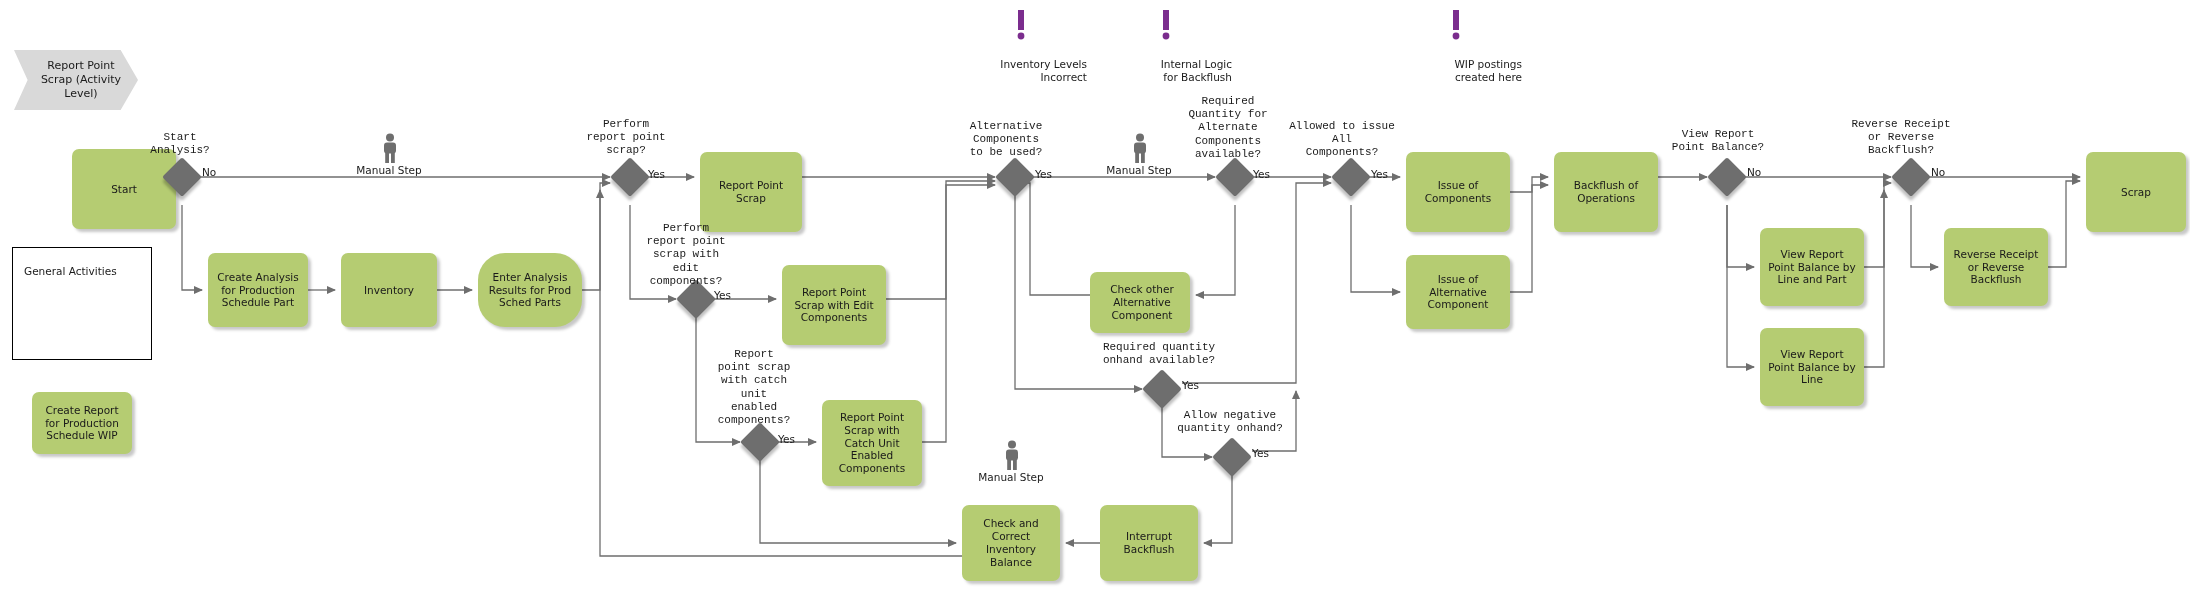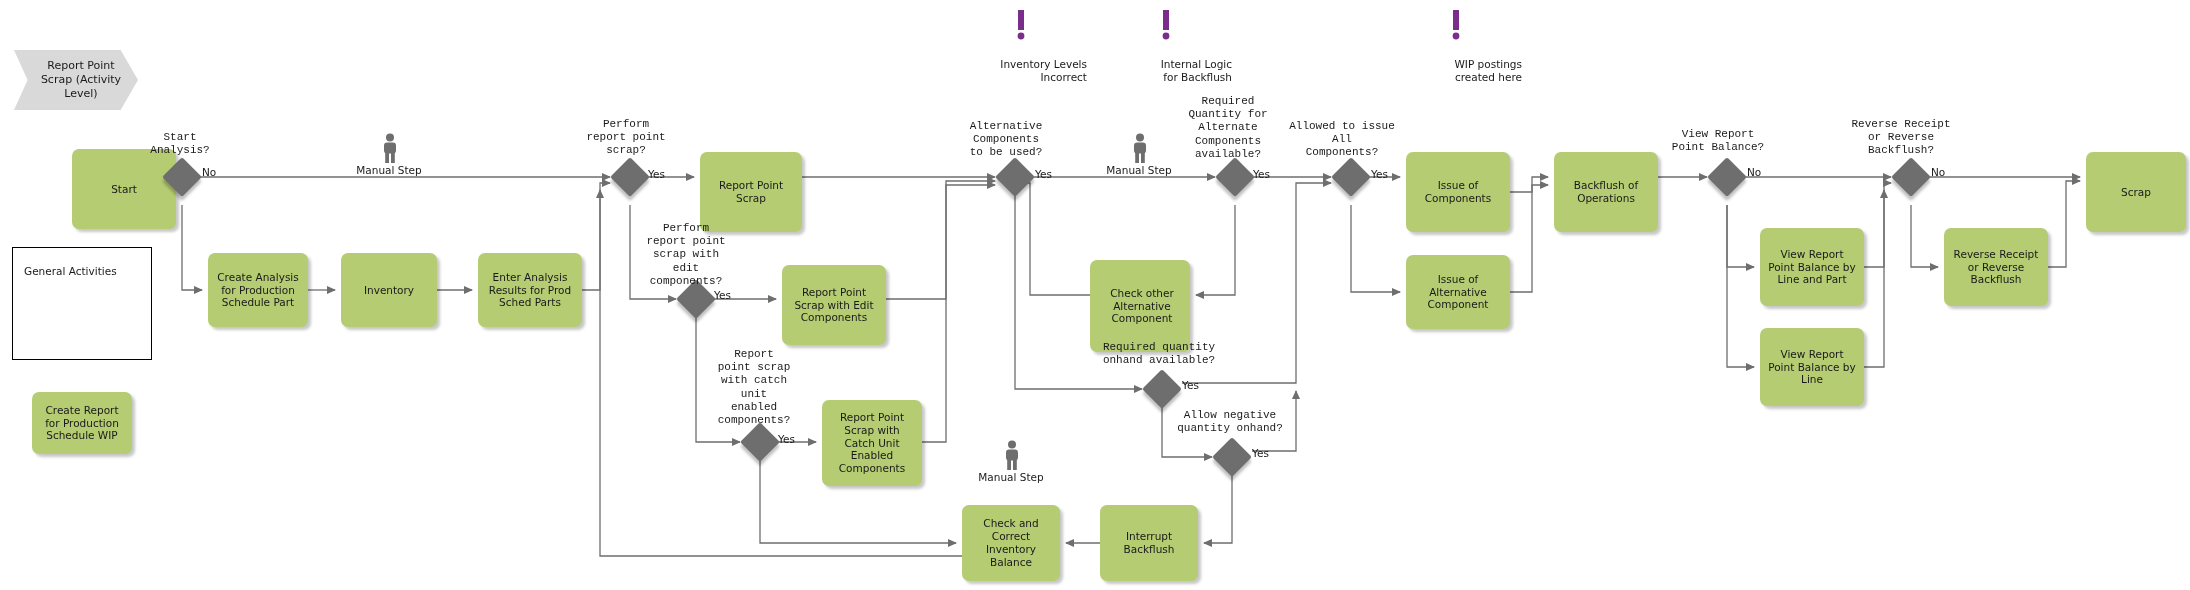--- a/index.html
+++ b/index.html
@@ -254,34 +254,34 @@
     </div>
     <div class="annot-text" style="left:1390px; top:58px; width:132px;">WIP postings
 created here</div>
   </div>
 
   <div class="task" style="left:30px; top:149px; width:104px; height:80px; white-space:pre-line;margin-left:42px;">Start</div>
   <div class="task" style="left:208px; top:253px; width:100px; height:74px; white-space:pre-line;">Create Analysis
 for Production
 Schedule Part</div>
   <div class="task" style="left:341px; top:253px; width:96px; height:74px; white-space:pre-line;">Inventory</div>
-  <div class="task" style="left:478px; top:253px; width:104px; height:74px; white-space:pre-line;">Enter Analysis
+  <div class="task" style="left:478px; top:253px; width:104px; height:74px; white-space:pre-line;border-radius:27px;">Enter Analysis
 Results for Prod
 Sched Parts</div>
   <div class="task" style="left:700px; top:152px; width:102px; height:80px; white-space:pre-line;">Report Point
 Scrap</div>
   <div class="task" style="left:782px; top:265px; width:104px; height:80px; white-space:pre-line;">Report Point
 Scrap with Edit
 Components</div>
   <div class="task" style="left:822px; top:400px; width:100px; height:86px; white-space:pre-line;">Report Point
 Scrap with
 Catch Unit
 Enabled
 Components</div>
-  <div class="task" style="left:1090px; top:260px; width:100px; height:92px; white-space:pre-line;padding-left:8px;">Check other
+  <div class="task" style="left:1090px; top:272px; width:100px; height:61px; white-space:pre-line;padding-left:8px;">Check other
 Alternative
 Component</div>
   <div class="task" style="left:1100px; top:505px; width:98px; height:76px; white-space:pre-line;">Interrupt
 Backflush</div>
   <div class="task" style="left:962px; top:505px; width:98px; height:76px; white-space:pre-line;">Check and
 Correct
 Inventory
 Balance</div>
   <div class="task" style="left:1406px; top:152px; width:104px; height:80px; white-space:pre-line;">Issue of
 Components</div>

